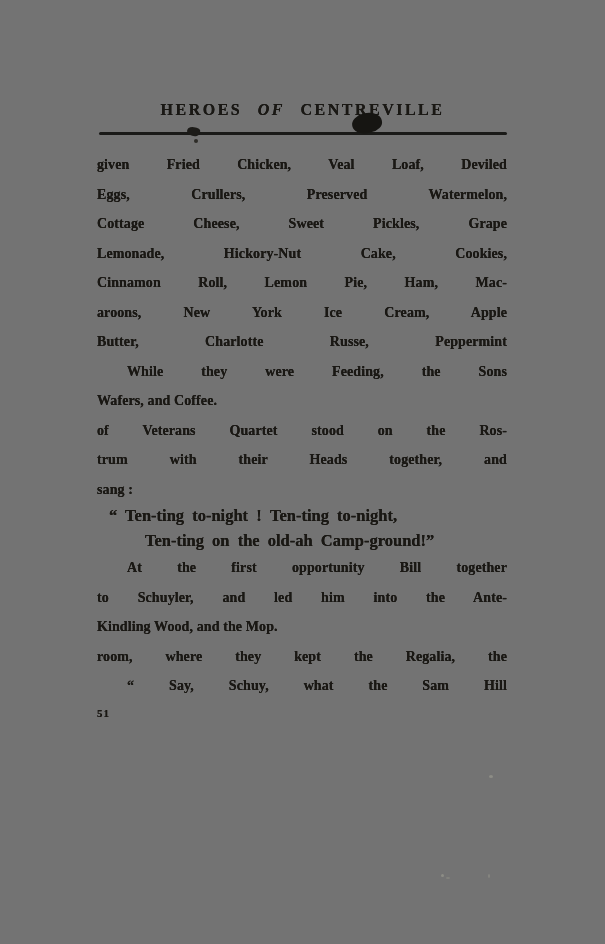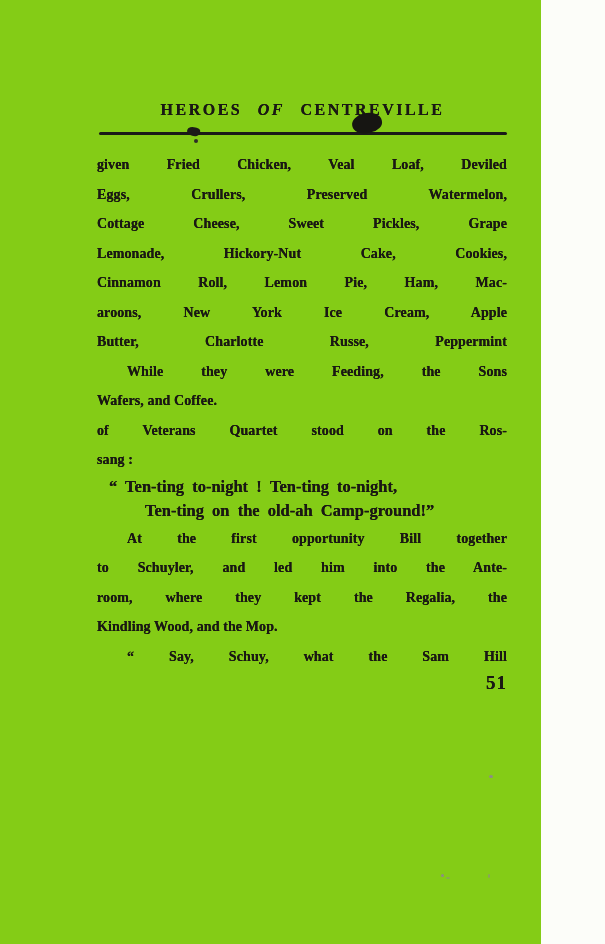--- a/index.html
+++ b/index.html
@@ -2,23 +2,23 @@
 <html><head>
 <meta charset="utf-8">
 <style>
   html, body {
     margin: 0;
     padding: 0;
     background: #fcfdf9;
   }
   .page {
     position: relative;
-    width: 541px;
+    width: 605px;
     height: 944px;
-    background: #84cc16;
+    background: #737373;
     overflow: hidden;
     font-family: "Liberation Serif", "DejaVu Serif", serif;
     color: #1a1814;
   }
   .header {
     position: absolute;
     top: 101px;
     left: 0;
     width: 605px;
     text-align: center;
@@ -90,22 +90,22 @@
     font-size: 16.5px;
     font-weight: 700;
     height: 24.5px;
     line-height: 24.5px;
     word-spacing: 4px;
     text-shadow: 0 0 0.4px #161410;
   }
   .q1 { padding-left: 12px; }
   .q2 { padding-left: 48px; margin-bottom: 0; }
   .pagenum {
-    text-align: right;
-    font-size: 19px;
+    text-align: left;
+    font-size: 11px;
     font-weight: 700;
     letter-spacing: 1px;
     height: 24px;
     line-height: 24px;
     text-shadow: 0 0 0.4px #161410;
   }
   .speck {
     position: absolute;
     background: #8d8d86;
     border-radius: 50%;
@@ -131,27 +131,28 @@
     <div class="ln">given Fried Chicken, Veal Loaf, Deviled</div>
     <div class="ln">Eggs, Crullers, Preserved Watermelon,</div>
     <div class="ln">Cottage Cheese, Sweet Pickles, Grape</div>
     <div class="ln">Lemonade, Hickory-Nut Cake, Cookies,</div>
     <div class="ln">Cinnamon Roll, Lemon Pie, Ham, Mac-</div>
     <div class="ln">aroons, New York Ice Cream, Apple</div>
     <div class="ln">Butter, Charlotte Russe, Peppermint</div>
     <div class="ln ind">While they were Feeding, the Sons</div>
     <div class="ln end">Wafers, and Coffee.</div>
     <div class="ln">of Veterans Quartet stood on the Ros-</div>
+    <div class="ln">trum with their Heads together, and</div>
     <div class="ln end">sang :</div>
     <div class="q q1">“ Ten-ting to-night ! Ten-ting to-night,</div>
     <div class="q q2">Ten-ting on the old-ah Camp-ground!”</div>
     <div class="ln ind">At the first opportunity Bill together</div>
     <div class="ln">to Schuyler, and led him into the Ante-</div>
+    <div class="ln end">Kindling Wood, and the Mop.</div>
     <div class="ln">room, where they kept the Regalia, the</div>
-    <div class="ln end">Kindling Wood, and the Mop.</div>
     <div class="ln ind">“ Say, Schuy, what the Sam Hill</div>
     <div class="pagenum">51</div>
   </div>
 
   <div class="speck" style="left:489px; top:775px; width:4px; height:3px;"></div>
   <div class="speck" style="left:441px; top:874px; width:3px; height:3px;"></div>
   <div class="speck" style="left:446px; top:877px; width:4px; height:2px; opacity:.6;"></div>
   <div class="speck" style="left:488px; top:874px; width:2px; height:4px; opacity:.7;"></div>
 
 </div>

